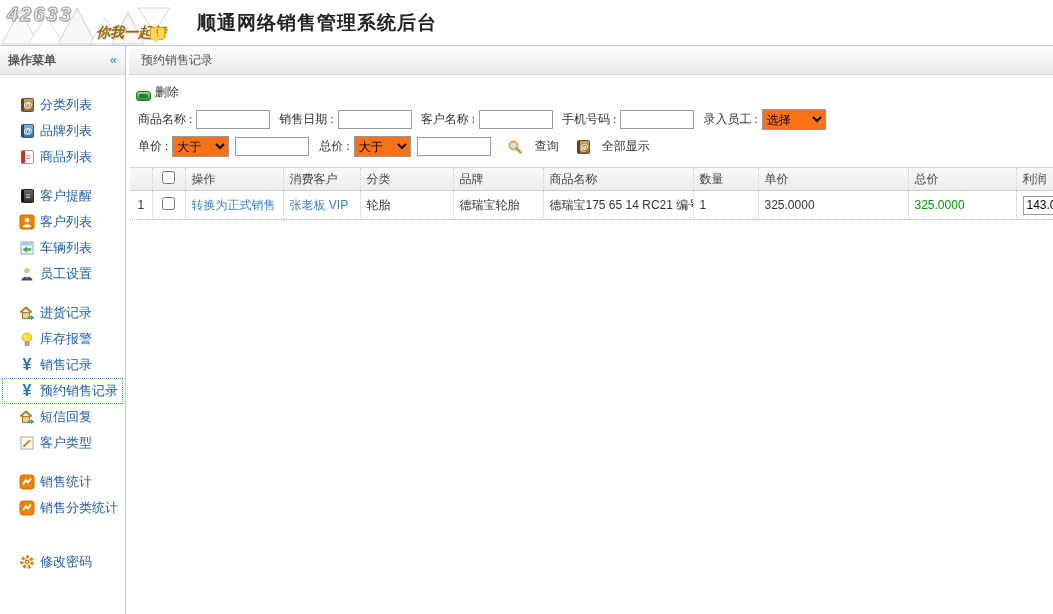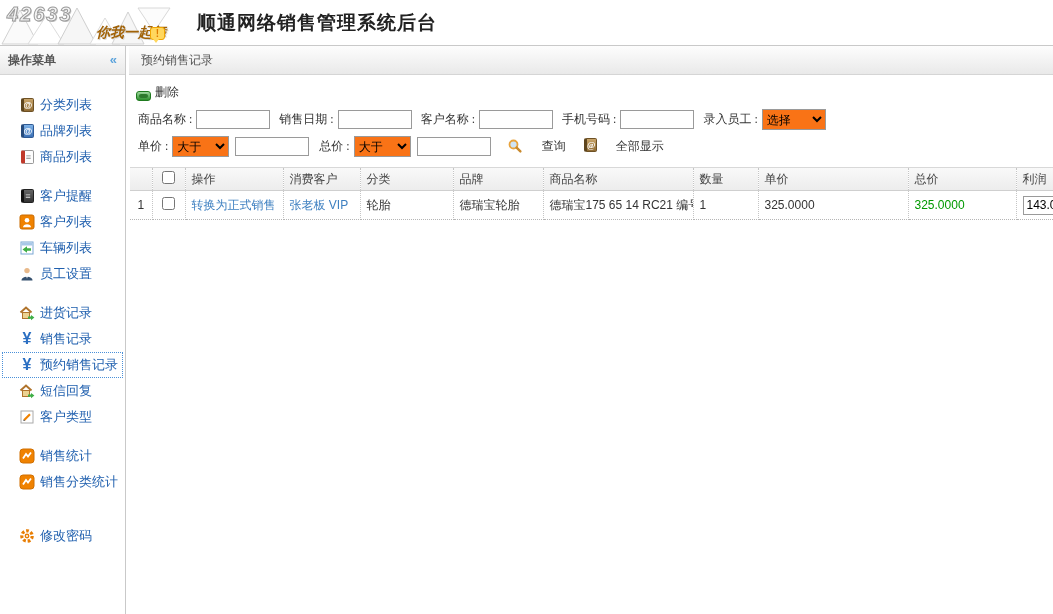--- a/index.html
+++ b/index.html
@@ -59,21 +59,21 @@
 
   .filters { padding-left:12px; margin-top:2px;font-family:Liberation Serif, serif; }
   .frow { display:flex; align-items:center; height:27px; }
   .flabel { margin-right:4px; color:#333; white-space:nowrap; }
   .fgroup { display:flex; align-items:center; margin-right:9px; }
   input[type=text] { width:74px; height:19px; border:1px solid #9a9a9a; font-size:12px; padding:0 3px;
     font-family:inherit; }
   select { height:21px; border:1px solid #9a9a9a; background:#f97316; font-size:12px; font-family:inherit; }
   .sel-staff { width:64px; }
   .sel-op { width:57px; margin-right:6px; }
-  .query-btn, .showall-btn { display:flex; gap:19px; cursor:pointer; color:#333; }
+  .query-btn, .showall-btn { display:flex; align-items:center; gap:12px; cursor:pointer; color:#333; }
   .query-btn { margin-left:16px; }
   .showall-btn { margin-left:18px; }
 
   
   .table-wrap { margin:7px 0 0 4px; overflow:hidden; flex:1; }
   table { border-collapse:collapse; table-layout:fixed; width:1020px; }
   thead tr { height:23px; background:linear-gradient(#f9f9f9,#ececec); }
   th { text-align:left; padding-left:6px; font-weight:normal; color:#444;
     border-top:1px solid #d8d8d8; border-bottom:1px solid #cfcfcf; border-right:1px dotted #c5c5c5;
     white-space:nowrap; overflow:hidden; }
@@ -176,20 +176,29 @@
     <div class="menu-group">
       <div class="menu-item">
         <span class="ic">
           <svg width="16" height="16">
               <path d="M1.5 7.5 L7 2.5 L12.5 7.5" fill="none" stroke="#b0742c" stroke-width="2"></path>
               <rect x="3.5" y="7.5" width="7" height="6" fill="#ecd291" stroke="#b0742c"></rect>
               <path d="M9 11.5 h3 v-1.6 l3.4 2.7 -3.4 2.7 v-1.6 h-3z" fill="#3faf46"></path>
             </svg>
         </span>
         <span class="mlabel">进货记录</span>
+      </div>
+      <div class="menu-item">
+        <span class="ic">
+          <svg width="16" height="16">
+              <circle cx="8" cy="6.5" r="4.6" fill="#ffe24a" stroke="#d9ae00"></circle>
+              <rect x="6.3" y="11" width="3.4" height="3.4" fill="#b5b5b5" stroke="#8e8e8e"></rect>
+            </svg>
+        </span>
+        <span class="mlabel">库存报警</span>
       </div>
       <div class="menu-item">
         <span class="ic">
             <span class="yen-glyph">¥</span>
           </span>
         <span class="mlabel">销售记录</span>
       </div>
       <div class="menu-item selected">
         <span class="ic">
             <span class="yen-glyph">¥</span>

